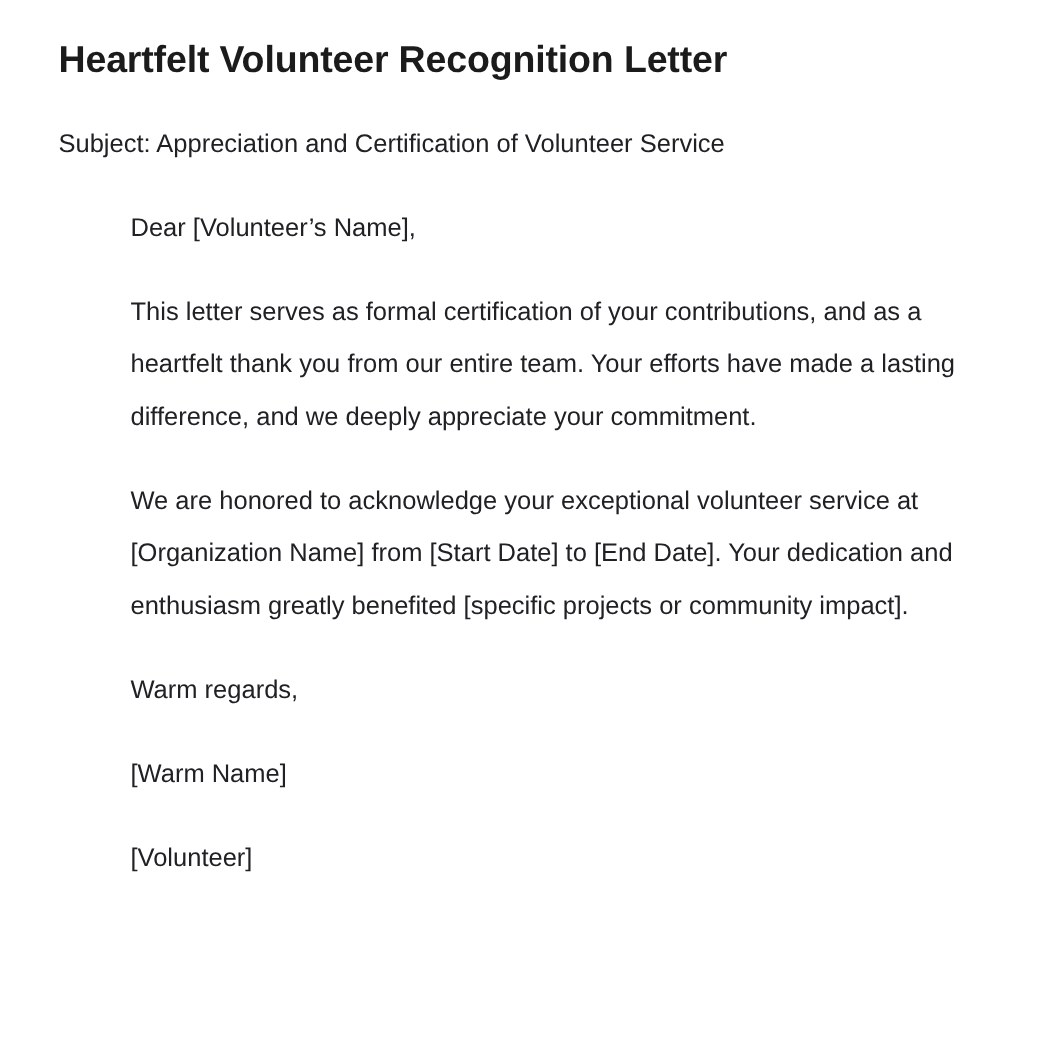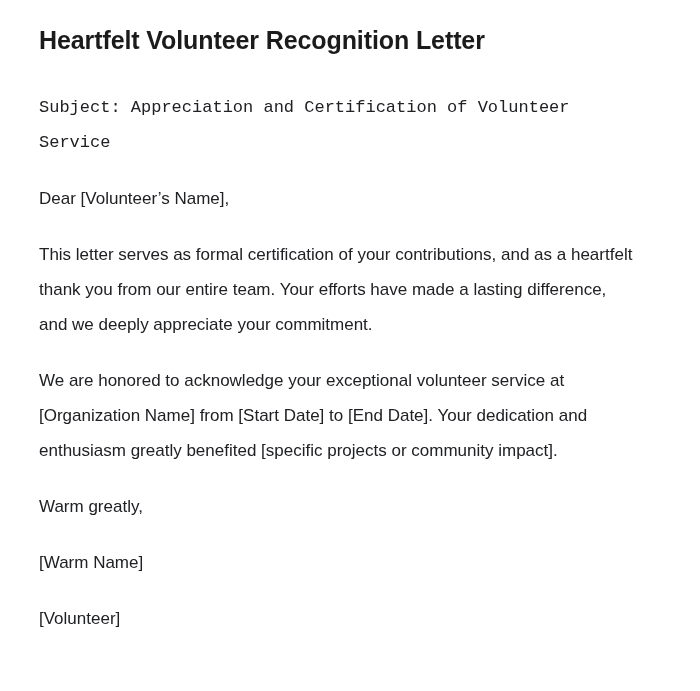--- a/index.html
+++ b/index.html
@@ -48,45 +48,45 @@
     padding: 0;
     font-size: 17px;
     line-height: 35px;
     font-weight: 400;
     color: #202124;
     max-width: 597px;
     word-wrap: break-word;
   }
 
   .paragraph.subject {
-    margin-top: 34px;
-    font-family: Liberation Mono, monospace;
+    margin-top: 22px;
   }
 
   .paragraph.gap {
     margin-top: 21px;
+    margin-left: 48px;
   }
 </style>
 </head>
 <body>
 
 <div class="document">
 
   <h1 class="doc-title">Heartfelt Volunteer Recognition Letter</h1>
 
   <div class="doc-body">
 
     <p class="paragraph subject">Subject: Appreciation and Certification of Volunteer Service</p>
 
     <p class="paragraph gap">Dear [Volunteer’s Name],</p>
 
     <p class="paragraph gap">This letter serves as formal certification of your contributions, and as a heartfelt thank you from our entire team. Your efforts have made a lasting difference, and we deeply appreciate your commitment.</p>
 
     <p class="paragraph gap">We are honored to acknowledge your exceptional volunteer service at [Organization Name] from [Start Date] to [End Date]. Your dedication and enthusiasm greatly benefited [specific projects or community impact].</p>
 
-    <p class="paragraph gap">Warm greatly,</p>
+    <p class="paragraph gap">Warm regards,</p>
 
     <p class="paragraph gap">[Warm Name]</p>
 
     <p class="paragraph gap">[Volunteer]</p>
 
   </div>
 </div>
 
 </body></html>

